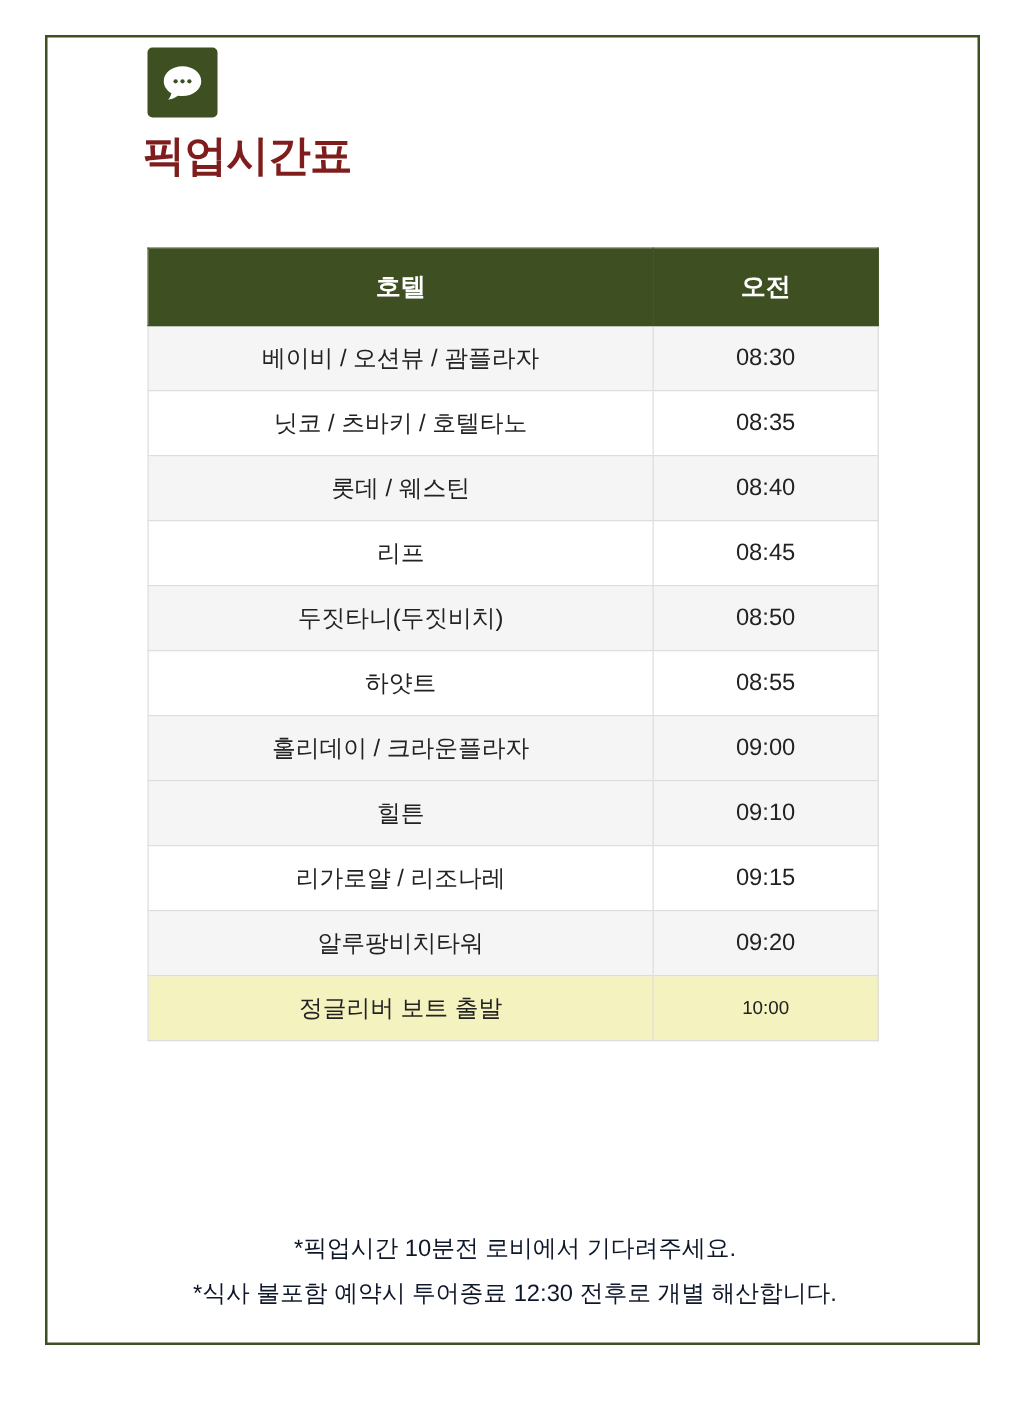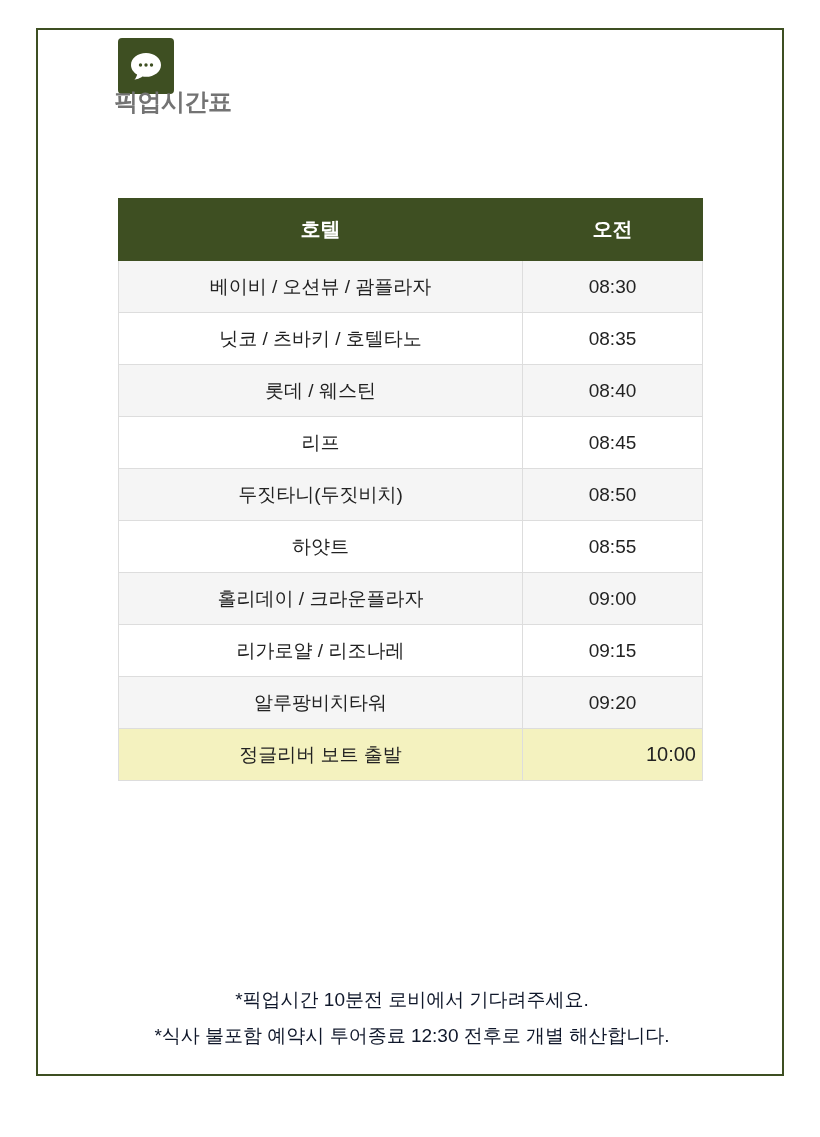--- a/index.html
+++ b/index.html
@@ -40,24 +40,24 @@
     border-radius: 4px;
     display: flex;
     align-items: center;
     justify-content: center;
   }
   .logo-badge svg { display: block; }
 
   .title {
     position: absolute;
     left: 76px;
-    top: 56px;
-    font-size: 24px;
+    top: 72px;
+    font-size: 34px;
     font-weight: bold;
-    color: #737373;
+    color: #7f1d1d;
     letter-spacing: -0.5px;
   }
 
   .table-wrap {
     position: absolute;
     left: 80px;
     top: 168px;
     width: 584px;
   }
   table.schedule {
@@ -85,21 +85,21 @@
   }
   table.schedule col.c-hotel { width: 404px; }
   table.schedule col.c-time { width: 180px; }
 
   tbody tr.odd td { background: #f5f5f5; }
   tbody tr.even td { background: #ffffff; }
   tbody tr.hl td {
     background: #f4f2bf;
     font-weight: normal;
   }
-  tbody tr.hl td.time { font-size: 20px; text-align: right; }
+  tbody tr.hl td.time { font-size: 15px; }
 
   .notes {
     position: absolute;
     left: 0;
     top: 952px;
     width: 748px;
     text-align: center;
   }
   .note {
     font-size: 19px;
@@ -160,20 +160,24 @@
             <td class="time">08:50</td>
           </tr>
           <tr class="even">
             <td class="hotel">하얏트</td>
             <td class="time">08:55</td>
           </tr>
           <tr class="odd">
             <td class="hotel">홀리데이 / 크라운플라자</td>
             <td class="time">09:00</td>
           </tr>
+          <tr class="odd">
+            <td class="hotel">힐튼</td>
+            <td class="time">09:10</td>
+          </tr>
           <tr class="even">
             <td class="hotel">리가로얄 / 리조나레</td>
             <td class="time">09:15</td>
           </tr>
           <tr class="odd">
             <td class="hotel">알루팡비치타워</td>
             <td class="time">09:20</td>
           </tr>
           <tr class="hl">
             <td class="hotel">정글리버 보트 출발</td>

